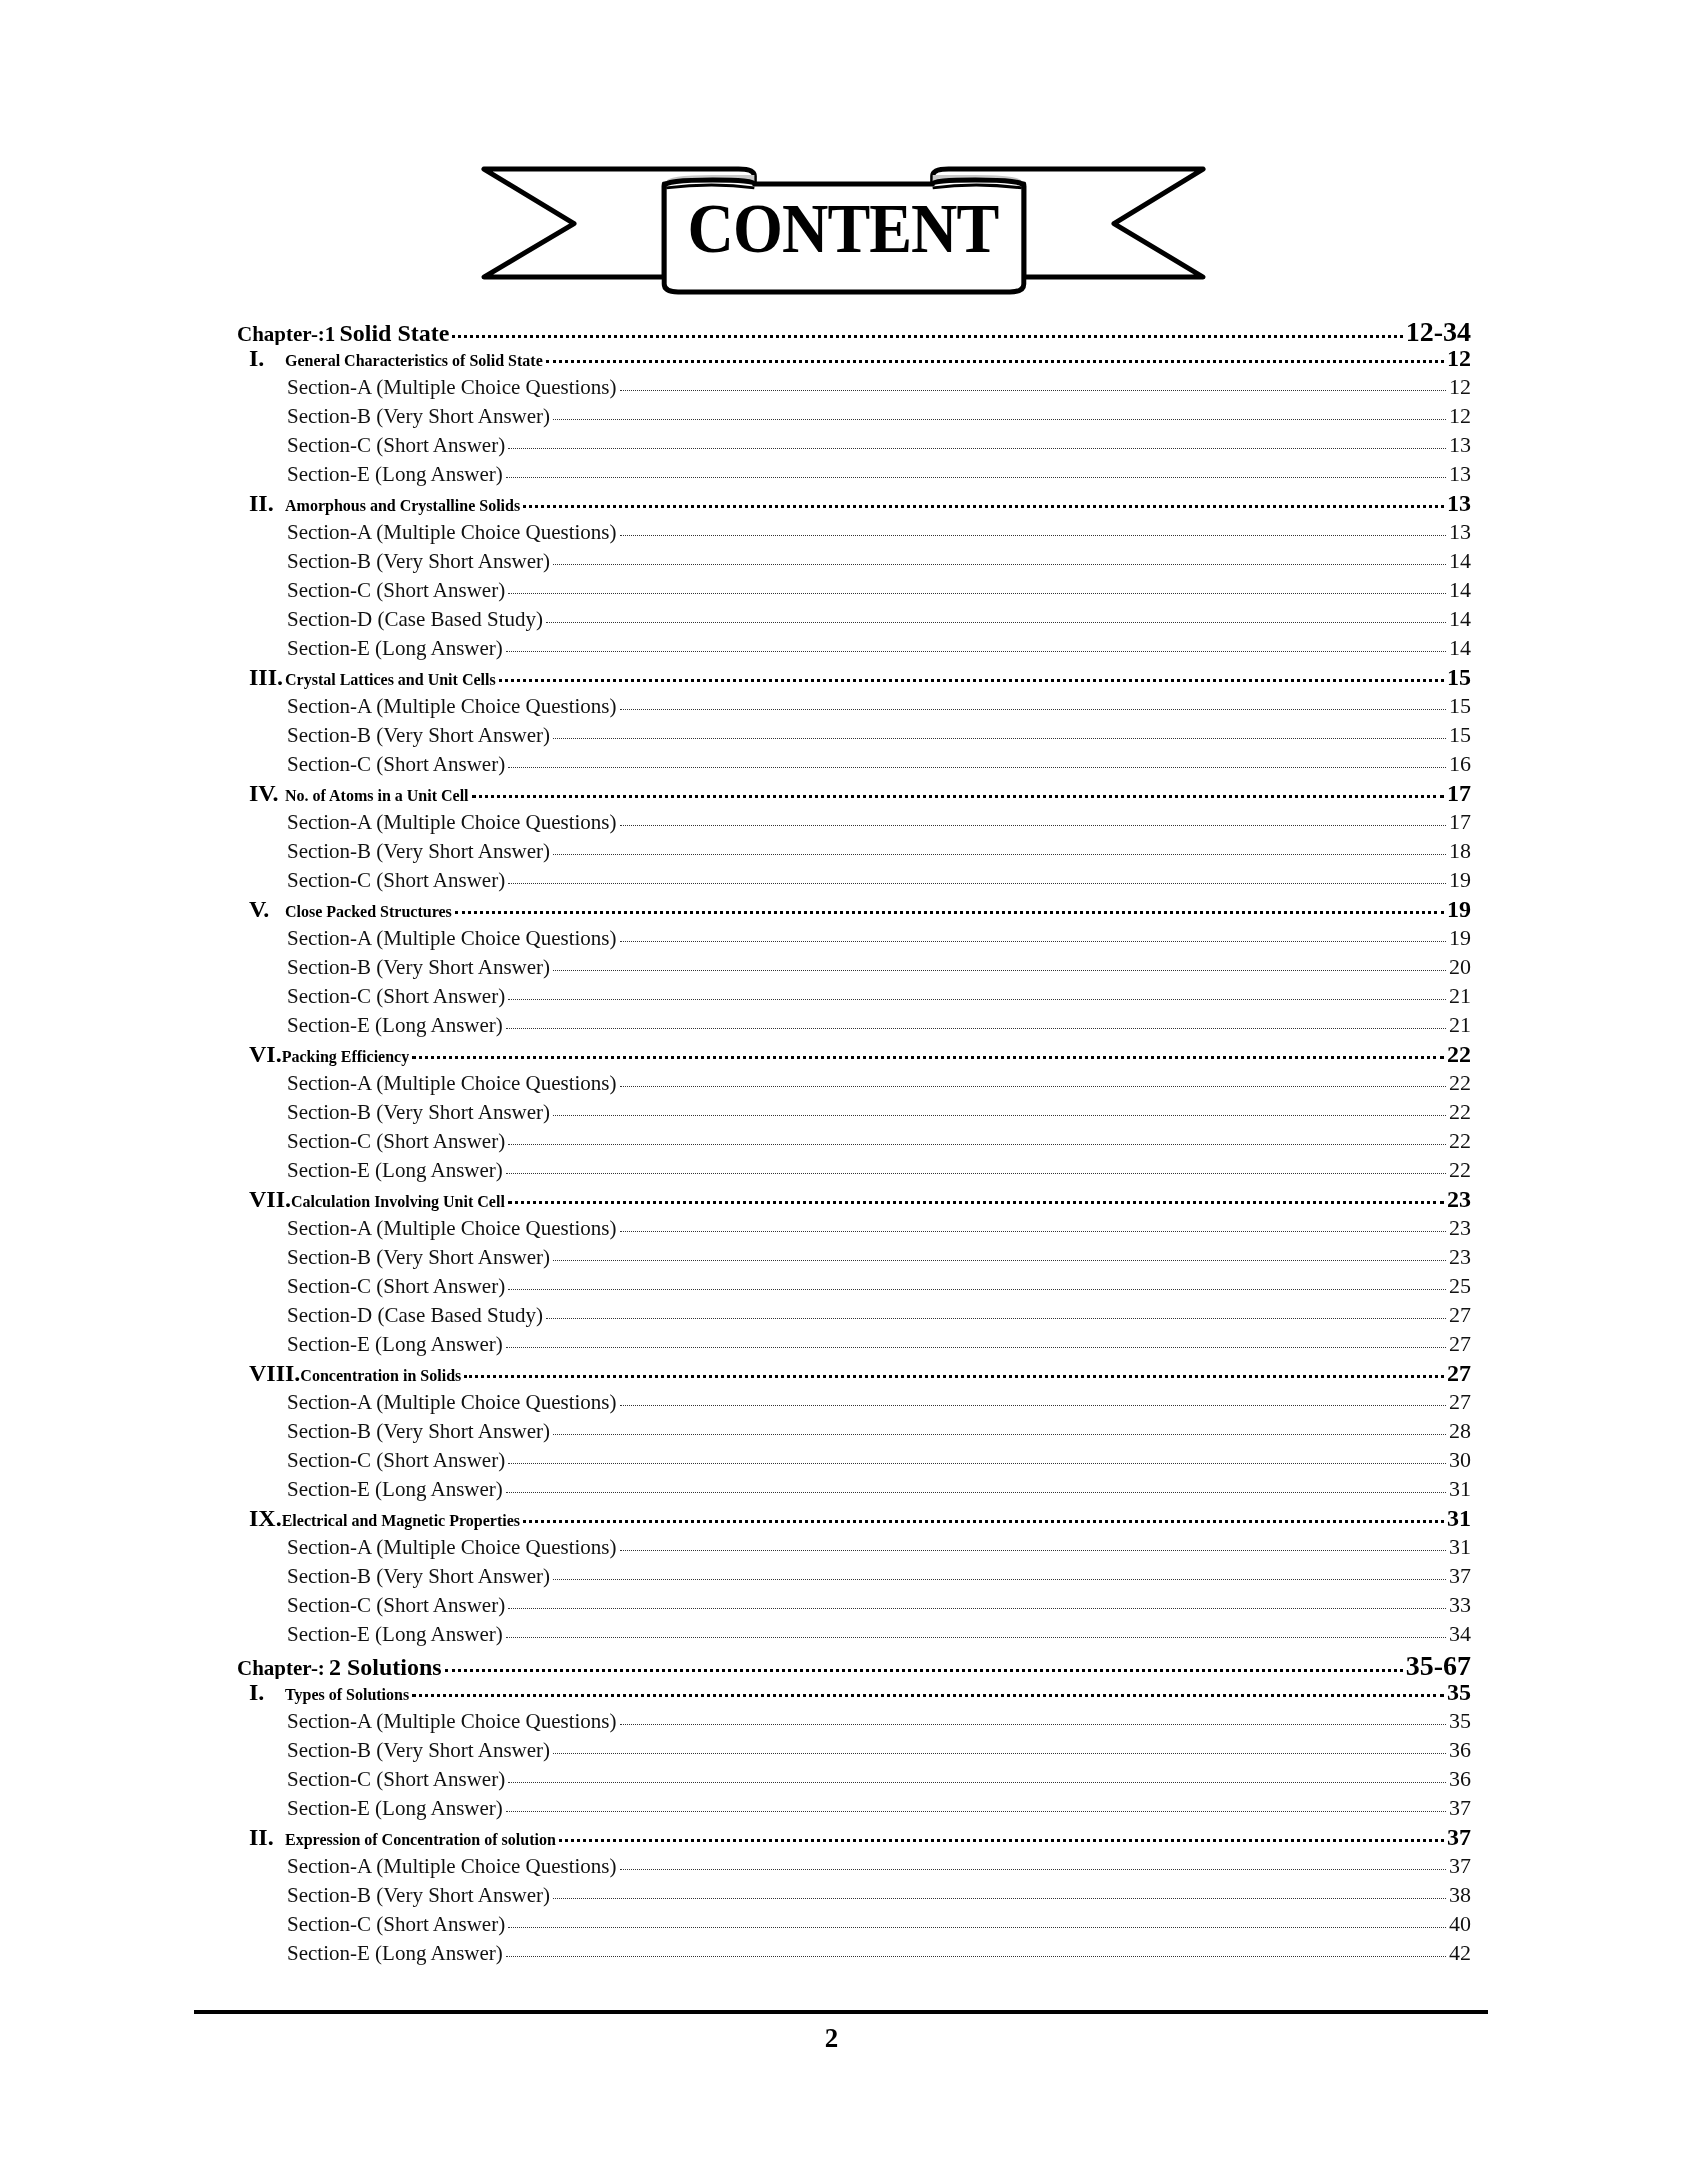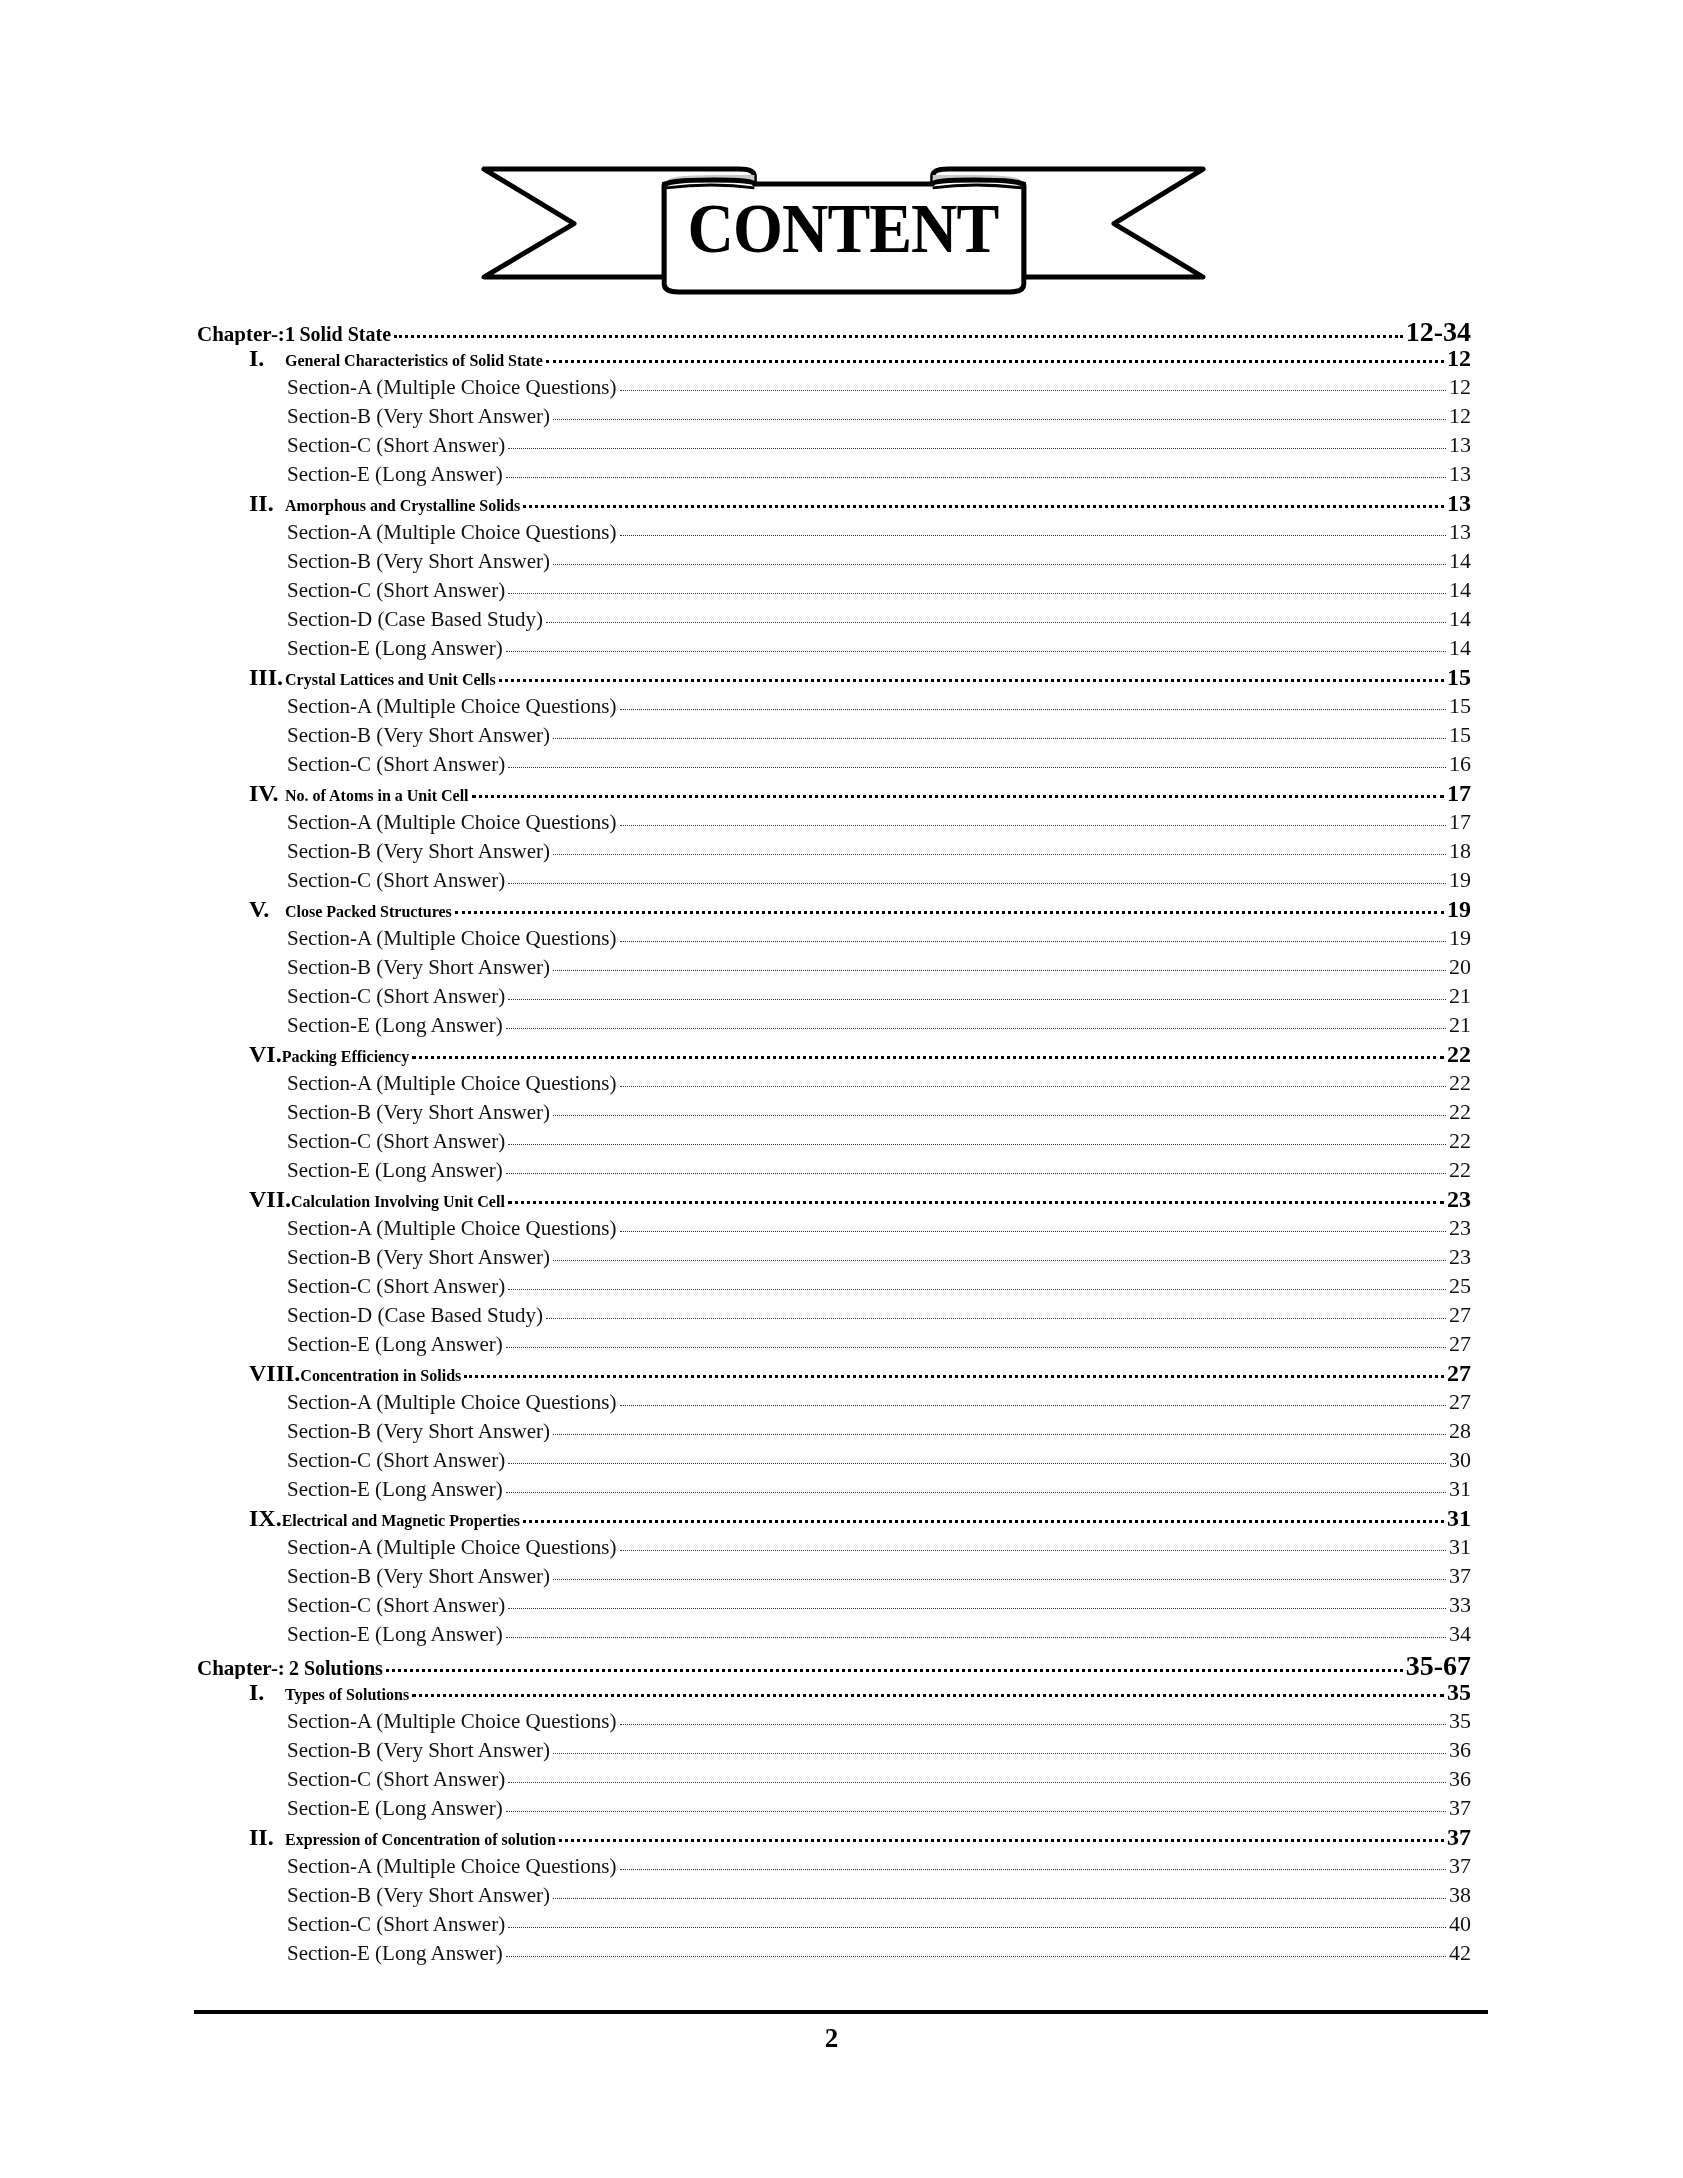--- a/index.html
+++ b/index.html
@@ -13,22 +13,22 @@
                   line-height: 79px; letter-spacing: -1px; transform: scaleX(0.93); }
 
   .toc { position: absolute; left: 197px; top: 316px; width: 1274px; }
   .row { display: flex; align-items: baseline; height: 29px; white-space: nowrap; overflow: hidden; }
   .row .label { flex: 0 0 auto; }
   .row .leader { flex: 1 1 auto; overflow: hidden; position: relative; height: 20px; margin: 0 3px; }
   .row .leader::after { content: ""; position: absolute; left: 0; right: 0; bottom: 3px; }
   .row .page { flex: 0 0 auto; text-align: right; }
 
   .row.chapter { font-weight: bold; }
-  .row.chapter .prefix { font-size: 21px; }
-  .row.chapter .ctitle { font-size: 20px; text-align: right; }
+  .row.chapter .prefix { font-size: 21px; margin-left: 40px; }
+  .row.chapter .ctitle { font-size: 24px; text-align: right; }
   .row.chapter .page { font-size: 28px; }
   .row.chapter .leader::after { border-bottom: 3px dotted #000; }
 
   .row.topic { padding-left: 52px; font-weight: bold; }
   .row.topic .num { font-size: 24px; display: inline-block; min-width: 36px; }
   .row.topic .num.tight { min-width: 0; }
   .row.topic .ttitle { font-size: 16px; }
   .row.topic .page { font-size: 24px; }
   .row.topic .leader::after { border-bottom: 3px dotted #000; }
 

